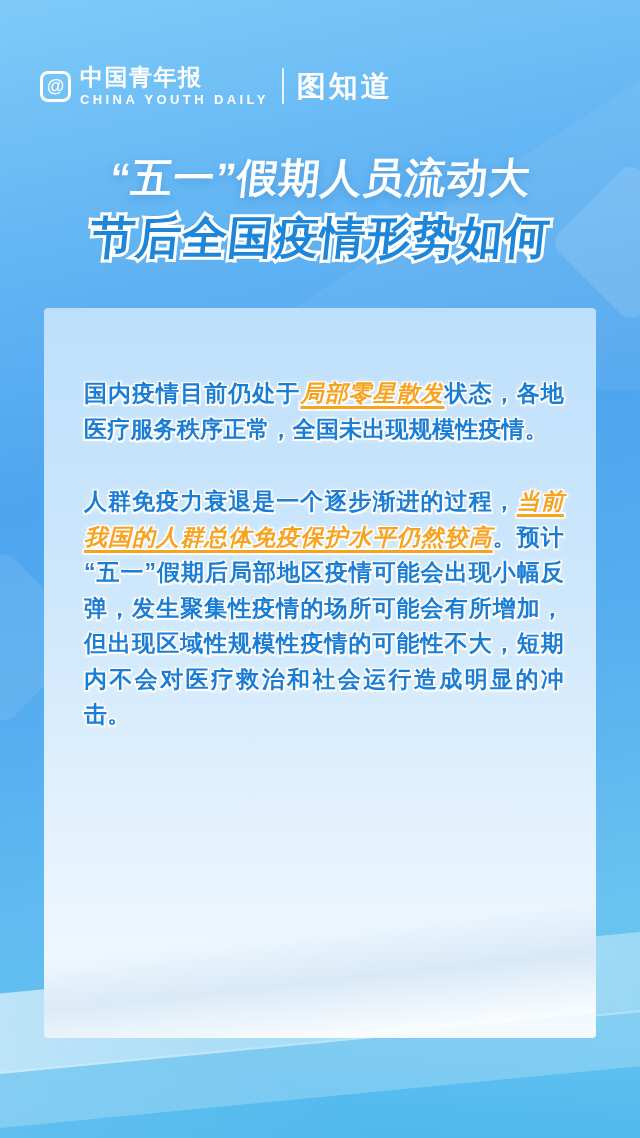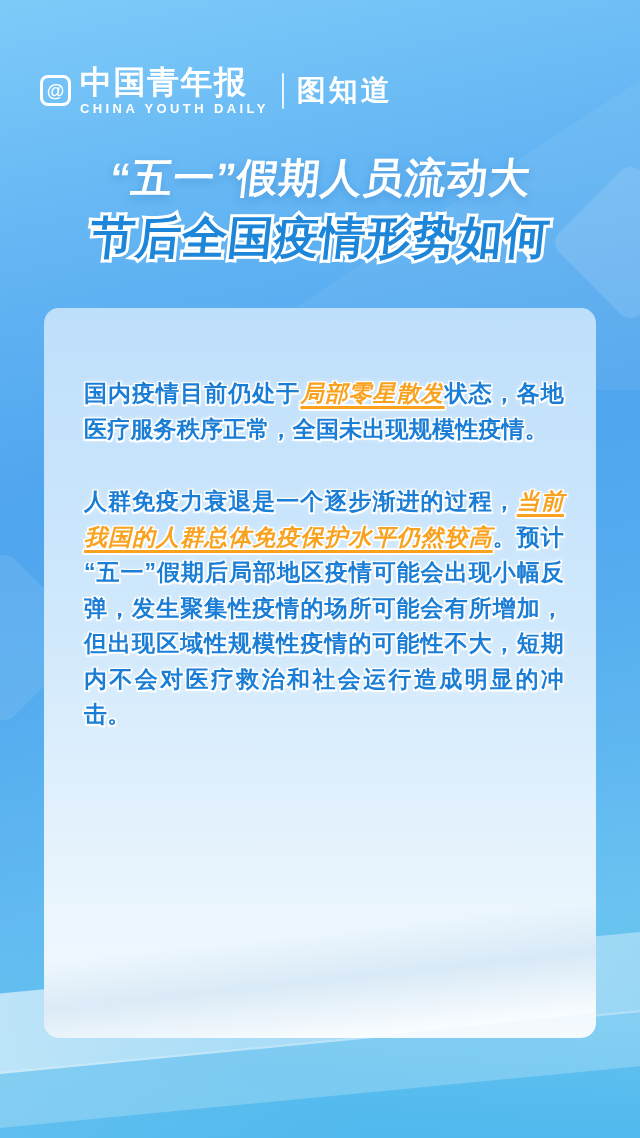--- a/index.html
+++ b/index.html
@@ -18,35 +18,35 @@
   .band{position:absolute;left:-60px;width:780px;z-index:1;transform:rotate(-5.5deg);}
   .band.a{top:962px;height:80px;background:linear-gradient(90deg,rgba(255,255,255,.6),rgba(255,255,255,.32));}
   .band.b{top:1040px;height:56px;background:rgba(255,255,255,.22);}
   .ray{position:absolute;left:-140px;bottom:-170px;width:520px;height:430px;z-index:1;transform:rotate(-30deg);
     background:linear-gradient(60deg,rgba(255,255,255,.22),rgba(255,255,255,0) 65%);}
   
   .brand{position:absolute;left:40px;top:66px;display:flex;align-items:center;color:#fff;z-index:3;}
   .at-badge{width:25px;height:25px;border:3px solid #fff;border-radius:8px;display:flex;align-items:center;justify-content:center;
     font-weight:bold;font-size:18px;line-height:1;}
   .brand-names{margin-left:9px;display:flex;flex-direction:column;}
-  .brand-cn{font-size:32px;font-weight:800;letter-spacing:1.5px;line-height:1;}
+  .brand-cn{font-size:23px;font-weight:800;letter-spacing:1.5px;line-height:1;}
   .brand-en{font-size:13px;font-weight:700;letter-spacing:3.4px;margin-top:4px;line-height:1;}
   .brand-divider{width:2px;height:36px;background:rgba(255,255,255,.85);border-radius:1px;margin:0 13px;}
   .brand-product{font-size:29px;font-weight:800;letter-spacing:3px;line-height:1;text-align:center;}
   
   .title{position:absolute;top:156px;left:0;width:100%;text-align:center;z-index:3;}
   .title .skew{display:inline-block;transform:skewX(-6deg);}
   .title-line1{font-size:41px;font-weight:900;color:#fff;letter-spacing:1px;line-height:1.1;
     text-shadow:0 3px 8px rgba(20,90,170,.28);}
   .title-line2{margin-top:12px;font-size:45px;font-weight:900;letter-spacing:1px;line-height:1.1;
     color:var(--title-blue,#1e86d8);
     -webkit-text-stroke:6px #fff;paint-order:stroke fill;
     text-shadow:-2px -2px 0 #fff,2px -2px 0 #fff,-2px 2px 0 #fff,2px 2px 0 #fff,0 -2px 0 #fff,0 2px 0 #fff,-2px 0 0 #fff,2px 0 0 #fff;}
   
-  .card{position:absolute;left:44px;top:308px;width:552px;height:730px;border-radius:15px;overflow:hidden;z-index:2;
+  .card{position:absolute;left:44px;top:308px;width:552px;height:730px;border-radius:4px;overflow:hidden;z-index:2;
     background:linear-gradient(180deg,var(--card-blue,#bedffb) 0%,#cfe8fc 42%,#e6f3fd 75%,#f4fafe 100%);}
   .card-stripe{position:absolute;left:-40px;width:660px;top:622px;height:110px;transform:rotate(-6deg);
     background:linear-gradient(180deg,rgba(145,185,220,0) 0%,rgba(150,192,226,.25) 45%,rgba(255,255,255,.55) 100%);}
   .card-body{position:absolute;left:40px;top:68px;width:480px;}
   .para{margin:0 0 37px 0;font-size:23px;line-height:35.5px;font-weight:700;text-align:justify;letter-spacing:.2px;
     color:var(--body-text-blue,#1b7ed6);
     text-shadow:-1.5px -1.5px 0 #fff,1.5px -1.5px 0 #fff,-1.5px 1.5px 0 #fff,1.5px 1.5px 0 #fff,0 -1.5px 0 #fff,0 1.5px 0 #fff,-1.5px 0 0 #fff,1.5px 0 0 #fff,0 0 7px rgba(255,255,255,.85);}
   .para:last-child{margin-bottom:0;}
   .hl{color:var(--highlight-orange,#f8a21f);font-style:italic;font-weight:800;
     text-decoration:underline;text-decoration-color:var(--highlight-orange,#f8a21f);

